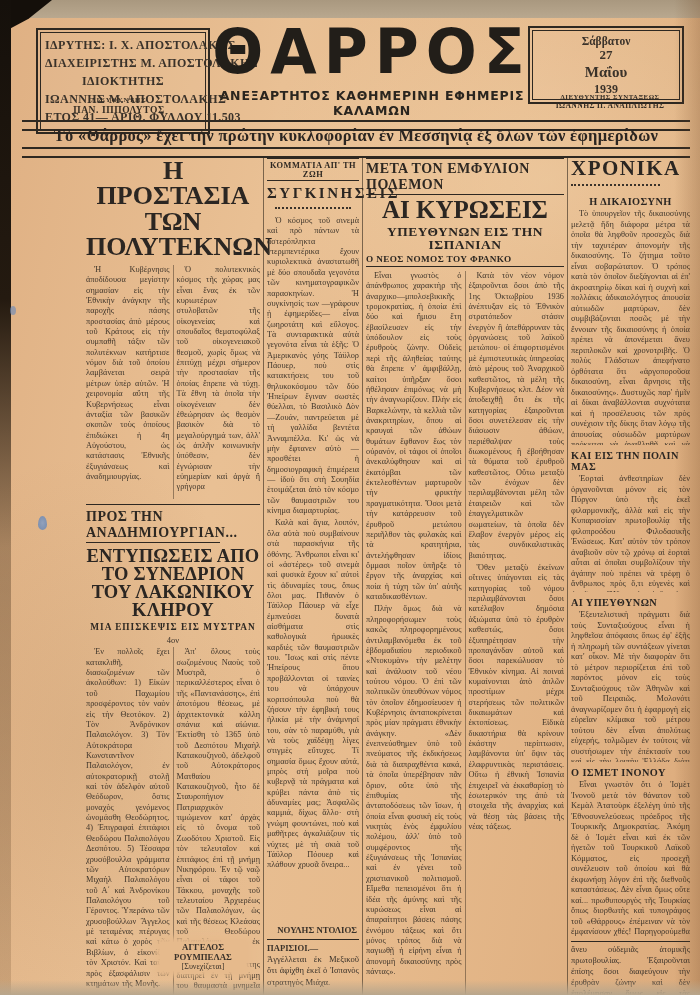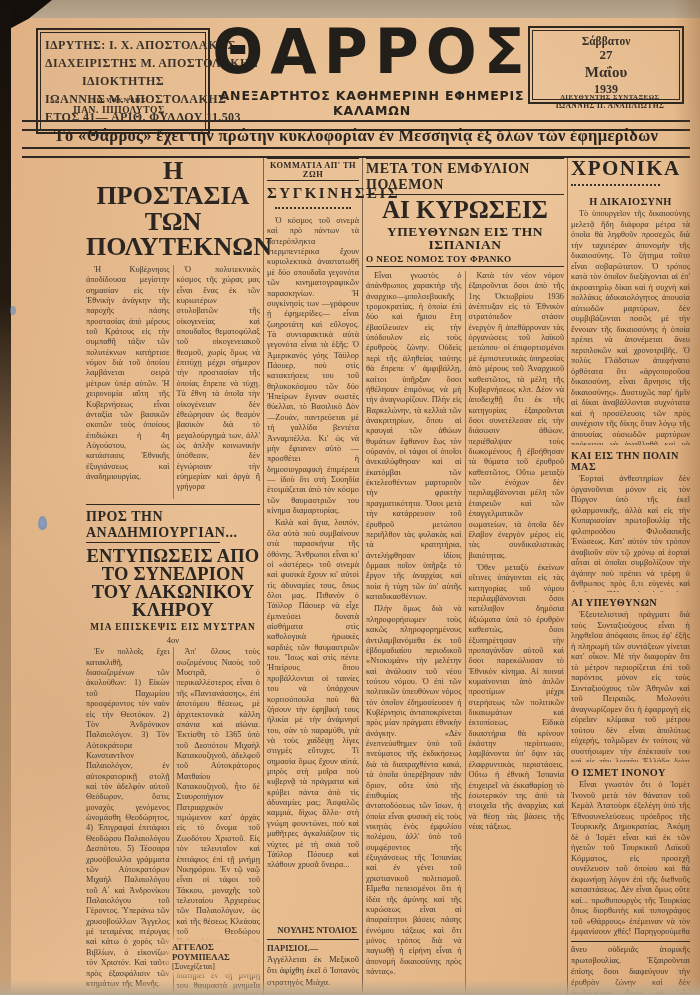--- a/index.html
+++ b/index.html
@@ -73,21 +73,21 @@
   .a1-body{height:234px;}
   .colA .hsep{border-top:1.5px solid #2e2822;margin:5px 0 4px 0;}
 
   
   .a6{position:relative;flex:1;display:flex;flex-direction:column;overflow:hidden;}
   .a6-kicker{border:none;border-bottom:1px solid #2e2822;text-align:left;padding:0 0 1px 0;margin:0 40px 3px 0;}
   .a6-head{font-size:18.5px;letter-spacing:.2px;margin:1px 0 3px 0;}
   .a6-sub{text-align:center;font-weight:bold;font-size:9.3px;letter-spacing:1px;margin-bottom:3px;color:#2e2822;}
   .a6-part{text-align:center;font-size:8.5px;margin-bottom:2px;}
   .a6-body{flex:1;}
-  .a6-sig{position:absolute;right:2px;bottom:24px;width:86px;
+  .a6-sig{position:absolute;right:14px;bottom:24px;width:86px;text-align:center;
     background:#e6ba8c;box-shadow:0 0 6px 5px #e6ba8c;font-weight:bold;font-size:8.8px;}
   .a6-cont{font-weight:normal;font-size:8px;}
 
   
   .b-kicker{text-align:center;font-size:8.4px;}
   .b-title{text-align:center;font-weight:bold;font-size:15px;letter-spacing:2.5px;color:#2b2622;margin-top:1px;}
   .b-body{flex:1;margin-top:3px;}
   .b-sig{text-align:right;font-weight:bold;font-size:8.8px;padding:2px 2px 1px 0;}
   .b-rule{border-top:1.5px solid #2e2822;margin:3px 0;}
   .b-brief{font-size:8.6px;line-height:1.3;text-align:justify;overflow:hidden;height:52px;}

